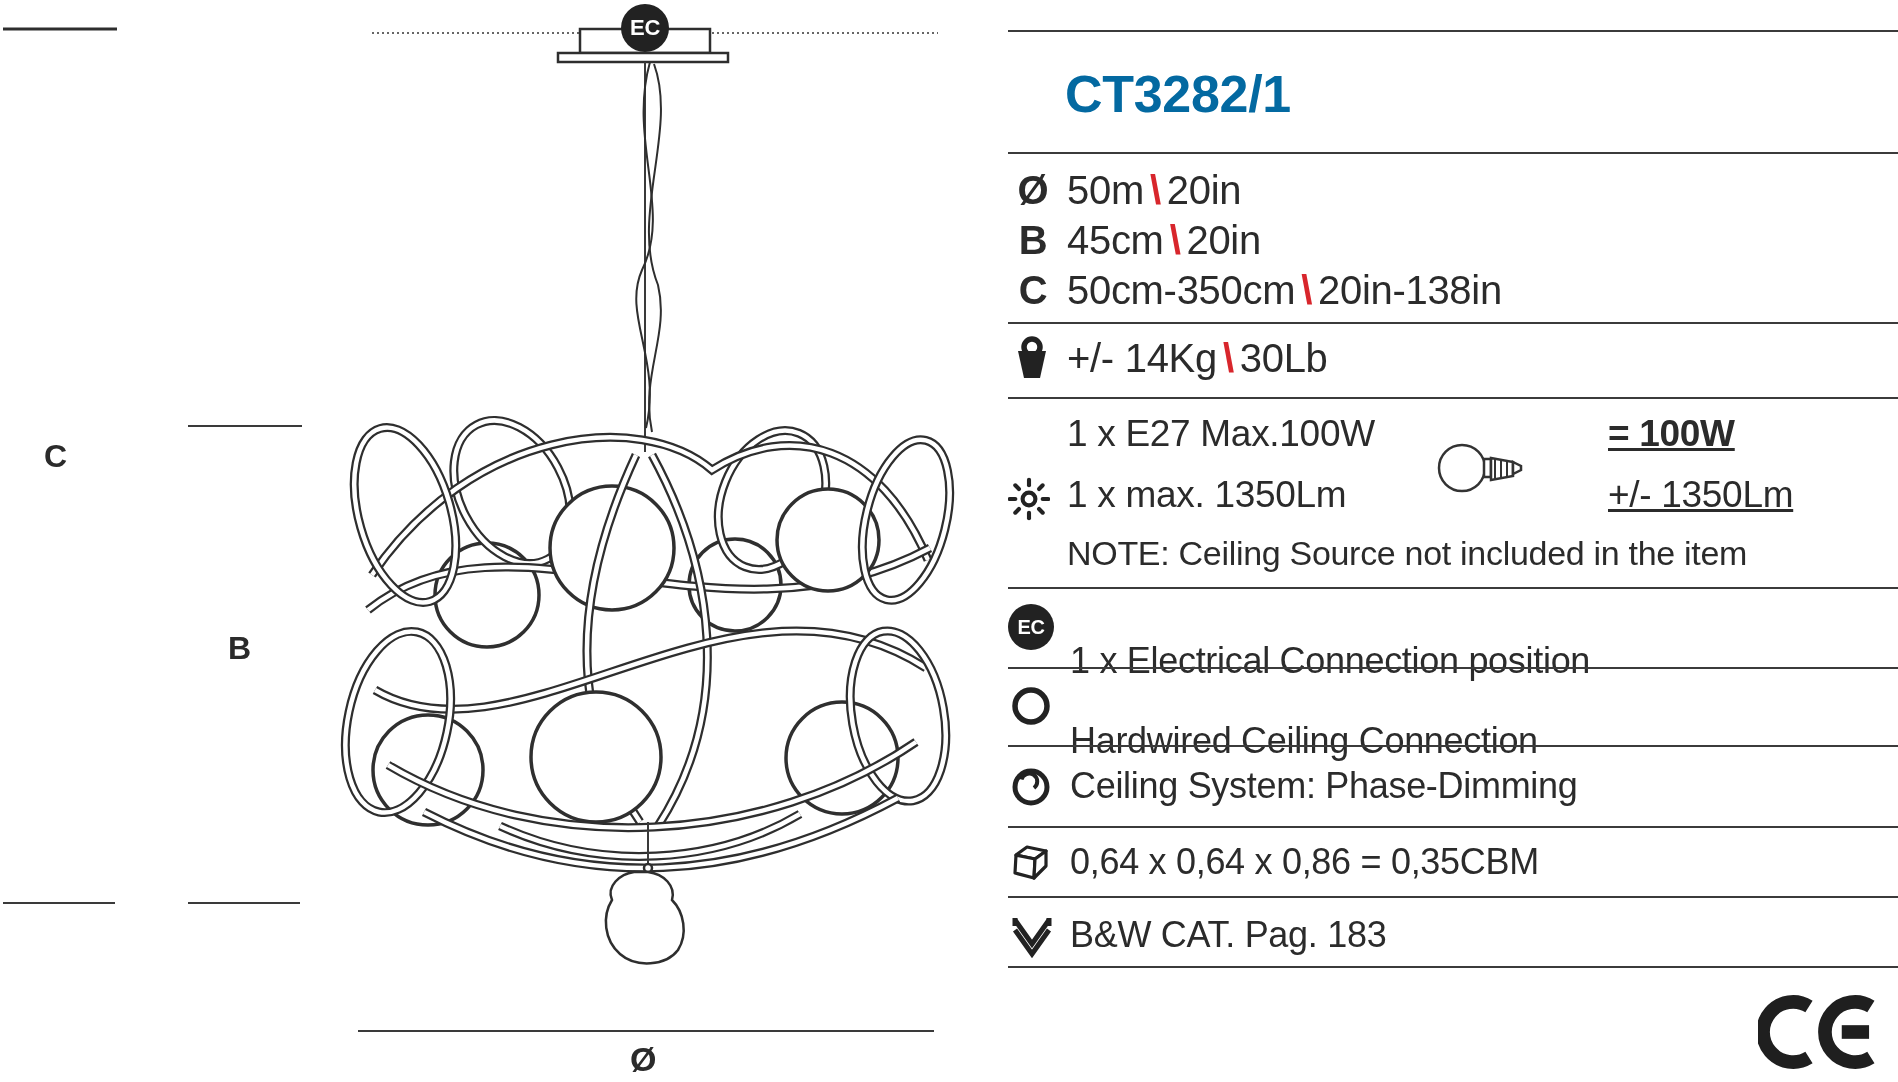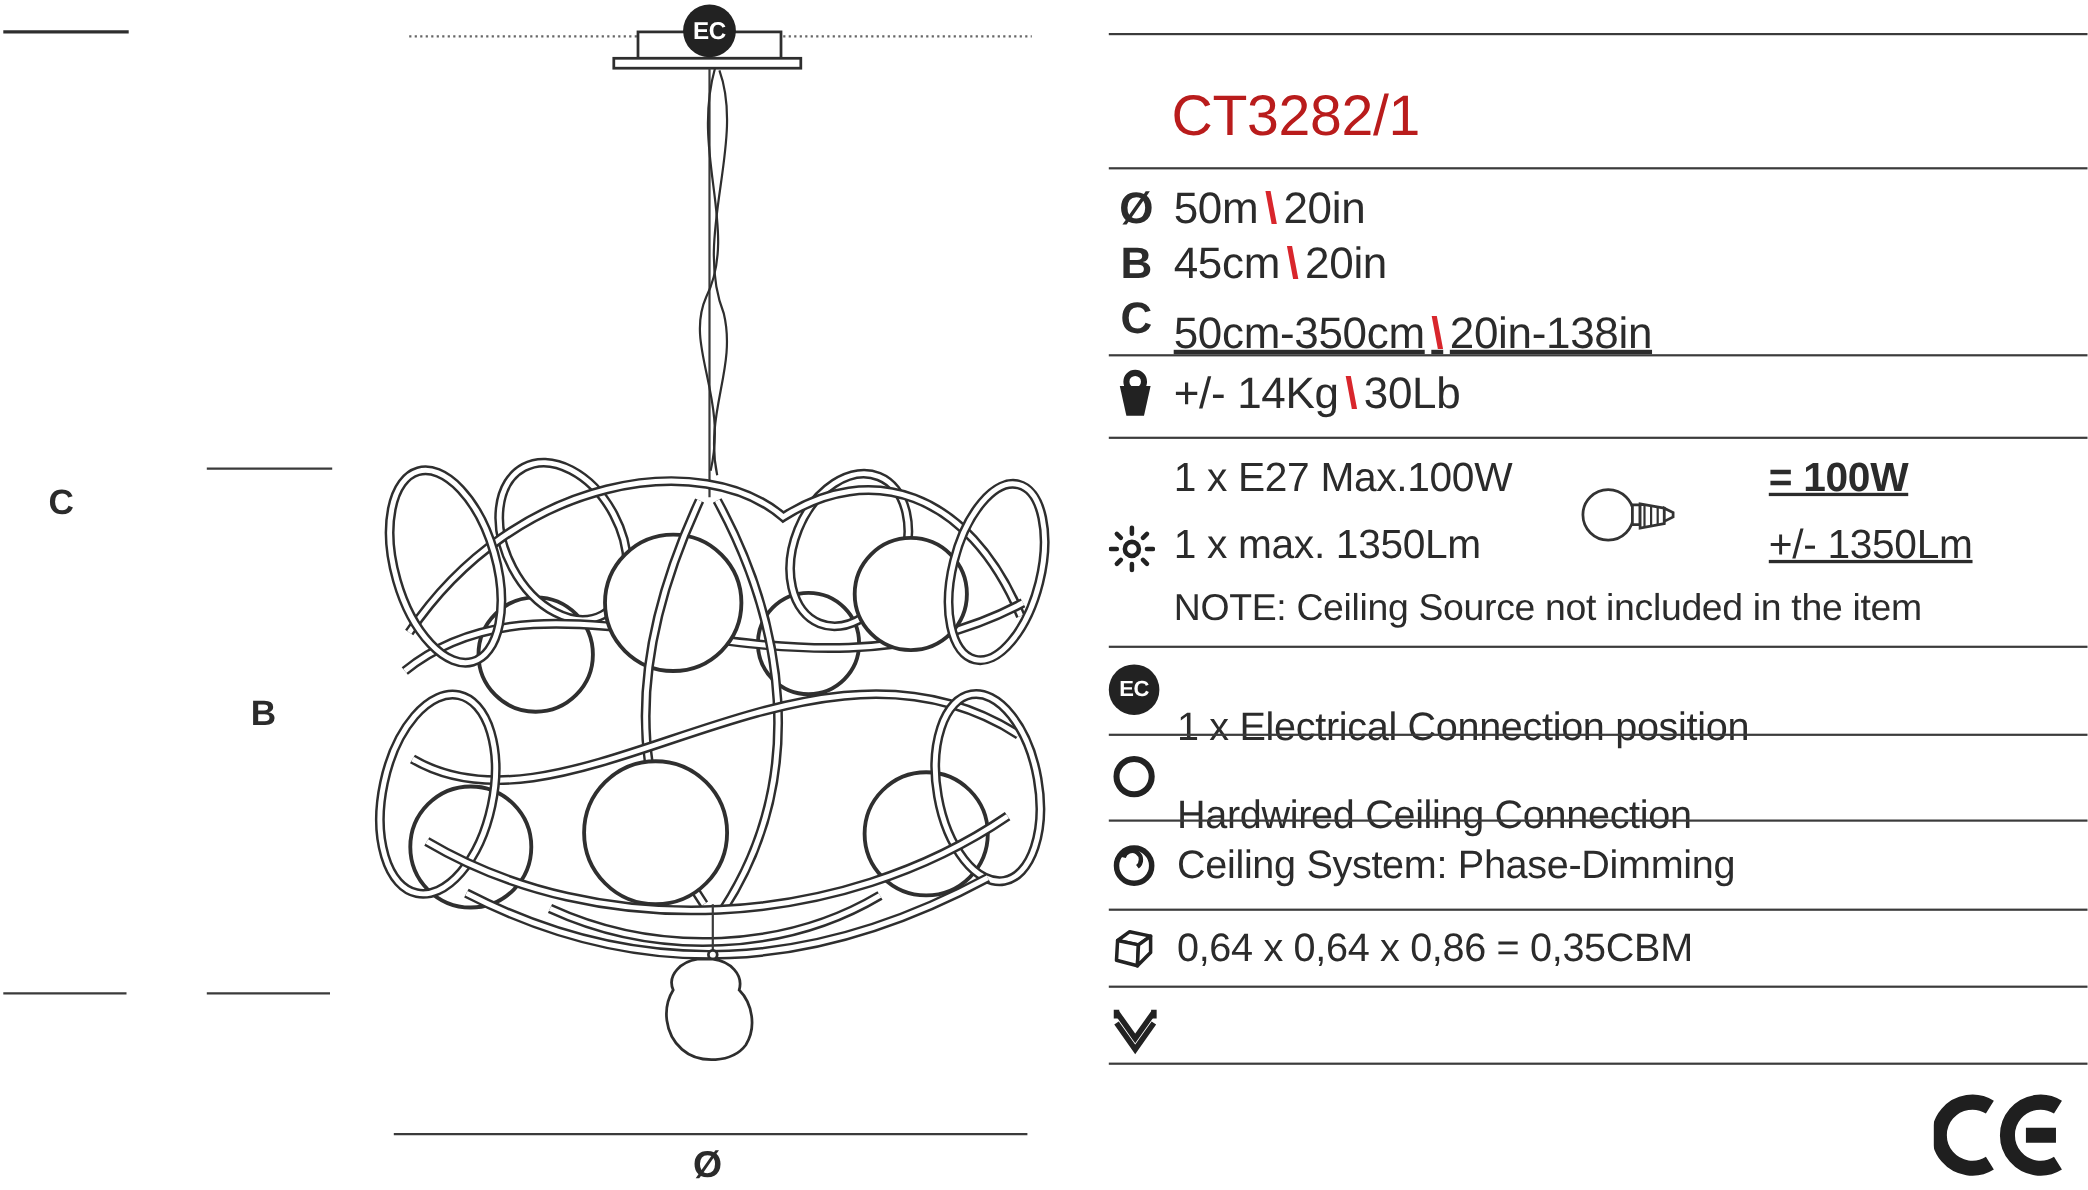--- a/index.html
+++ b/index.html
@@ -17,21 +17,21 @@
   .tw{stroke:#fff;stroke-width:4.5;fill:none;}
   .globe{fill:#fff;stroke:#2f2f2f;stroke-width:3.5;}
   .dimlabel{position:absolute;font-weight:700;font-size:32px;color:#2b2b2b;}
   .ec-badge{display:flex;align-items:center;justify-content:center;border-radius:50%;
             background:#222;color:#fff;font-weight:700;}
   .ec-badge.top{position:absolute;left:621px;top:4px;width:48px;height:48px;font-size:22px;}
 
   
   .panel{position:absolute;left:1008px;top:0;width:890px;height:1082px;}
   .sep{position:absolute;left:0;width:890px;height:0;border-top:2px solid #3b3b3b;}
-  .title{position:absolute;left:57px;top:76px;font-size:52px;font-weight:400;color:#b91c1c;}
+  .title{position:absolute;left:57px;top:64px;font-size:52px;font-weight:700;color:#0369a1;}
   .row-key{position:absolute;left:0;width:50px;text-align:center;font-weight:700;font-size:40px;}
   .spec{position:absolute;left:59px;font-size:40px;white-space:nowrap;}
   .lamp{position:absolute;left:59px;font-size:37px;white-space:nowrap;}
   .lampR{position:absolute;left:600px;font-size:37px;white-space:nowrap;text-decoration:underline;}
   .feat{position:absolute;left:62px;font-size:36px;white-space:nowrap;}
   .redsep{color:#d8262c;font-weight:700;padding:0 6px;}
   .b{font-weight:700;}
   .icon{position:absolute;left:0;}
   .note{font-size:34px;}
   .ec-badge.row{position:absolute;left:0;width:46px;height:46px;font-size:20px;}
@@ -132,21 +132,21 @@
     <div class="sep" style="top:152px;"></div>
 
     <div>
       <span class="row-key" style="top:168px;">Ø</span>
       <span class="spec" style="top:168px;"><span>50m</span><span class="redsep">\</span><span>20in</span></span>
 
       <span class="row-key" style="top:218px;">B</span>
       <span class="spec" style="top:218px;"><span>45cm</span><span class="redsep">\</span><span>20in</span></span>
 
       <span class="row-key" style="top:268px;">C</span>
-      <span class="spec" style="top:281px;text-decoration:underline;"><span>50cm-350cm</span><span class="redsep">\</span><span>20in-138in</span></span>
+      <span class="spec" style="top:268px;"><span>50cm-350cm</span><span class="redsep">\</span><span>20in-138in</span></span>
     </div>
 
     <div class="sep" style="top:322px;"></div>
 
     <svg class="icon" style="top:334px;" width="48" height="48" viewBox="0 0 48 48">
       <circle cx="24" cy="13" r="8" fill="none" stroke="#222" stroke-width="5.5"></circle>
       <path d="M10,17 L38,17 L32,44 L16,44 Z" fill="#222"></path>
     </svg>
     <span class="spec" style="top:336px;"><span>+/- 14Kg</span><span class="redsep">\</span><span>30Lb</span></span>
 
@@ -222,20 +222,21 @@
 
     <div class="sep" style="top:896px;"></div>
 
     <svg class="icon" style="top:912px;" width="48" height="48" viewBox="0 0 48 48">
       <g stroke="#222" stroke-width="5" fill="none">
         <path d="M7,6 V14 M41,6 V14"></path>
         <path d="M7,8 L24,32 L41,8"></path>
         <path d="M7,18 L24,42 L41,18"></path>
       </g>
     </svg>
+    <span class="feat" style="top:914px;">B&amp;W CAT. Pag. 183</span>
 
     <div class="sep" style="top:966px;"></div>
   </div>
 
   <svg class="abs" style="left:1758px;top:986px;" width="132" height="92" viewBox="0 0 145 100" aria-label="CE">
     <g stroke="#1f1f1f" stroke-width="15" fill="none">
       <path d="M56,22 A 33,33 0 1 0 56,78"></path>
       <path d="M124,22 A 33,33 0 1 0 124,78"></path>
       <path d="M92,50 H 122"></path>
     </g>

